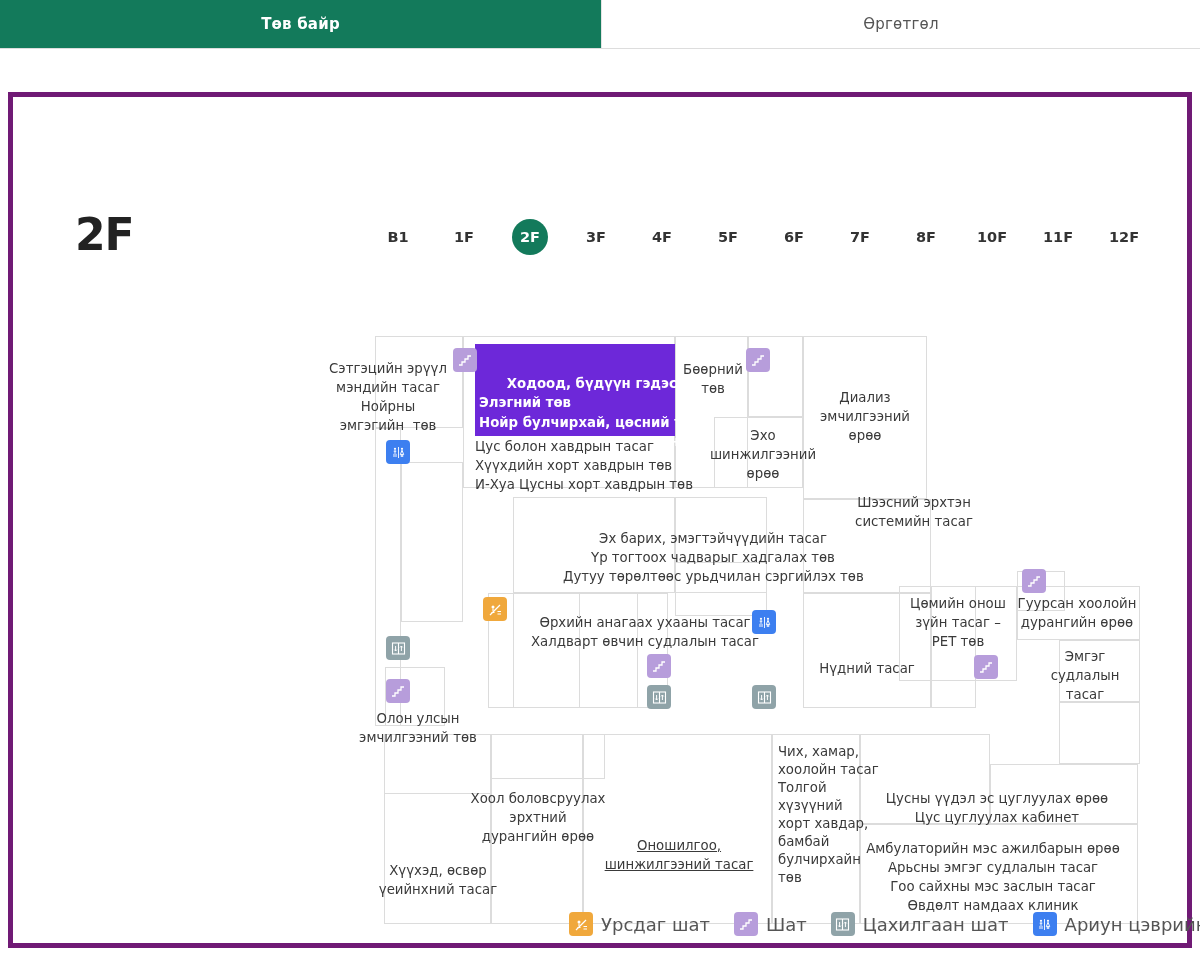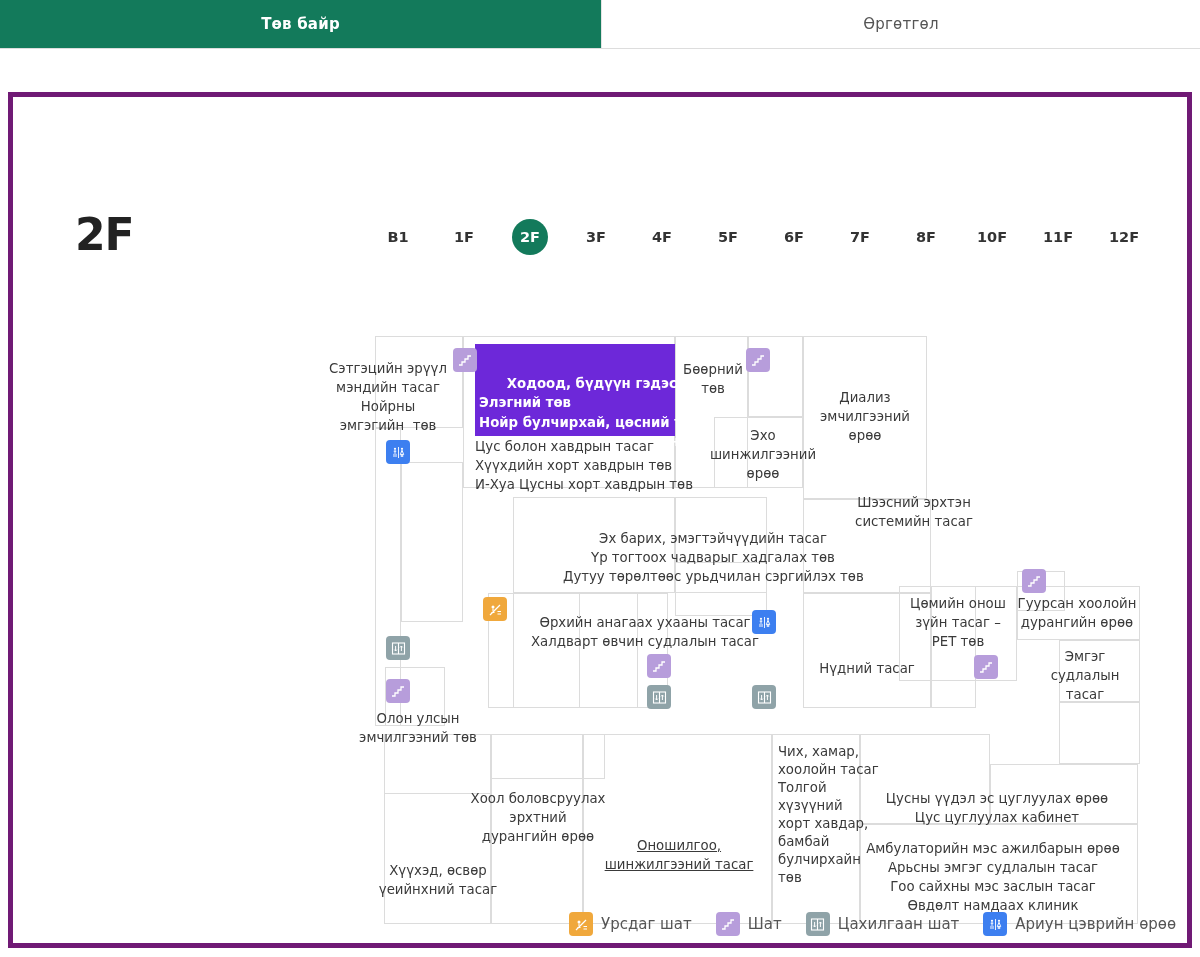--- a/index.html
+++ b/index.html
@@ -161,21 +161,21 @@
     margin-right: 12px;
   }
   .legend-item .lg-ico {
     position: static;
     width: 24px; height: 24px;
     border-radius: 4px;
     display: flex; align-items: center; justify-content: center;
     flex: none;
   }
   .legend-item .lg-text {
-    font-size: 15px;
+    font-size: 18px;
     color: #555555;
     white-space: nowrap;
     text-align: center;
   }
 </style>
 </head>
 <body>
 
 <div class="tabs">
   <div class="tab active">

